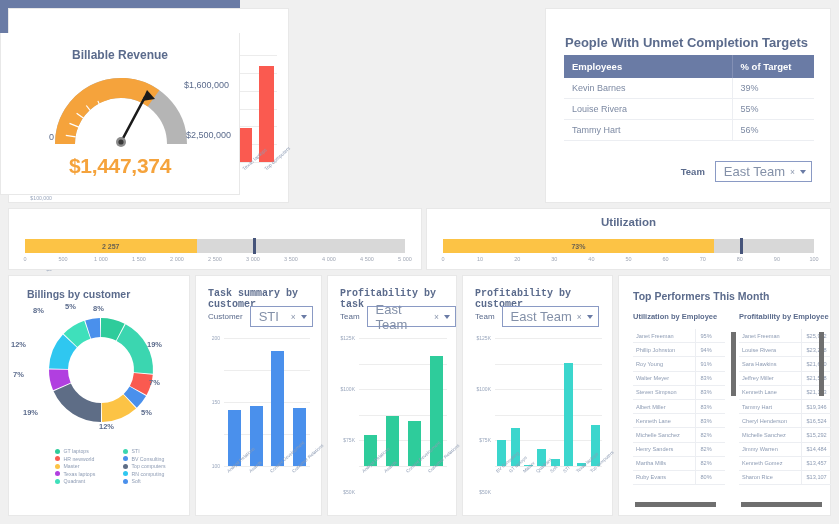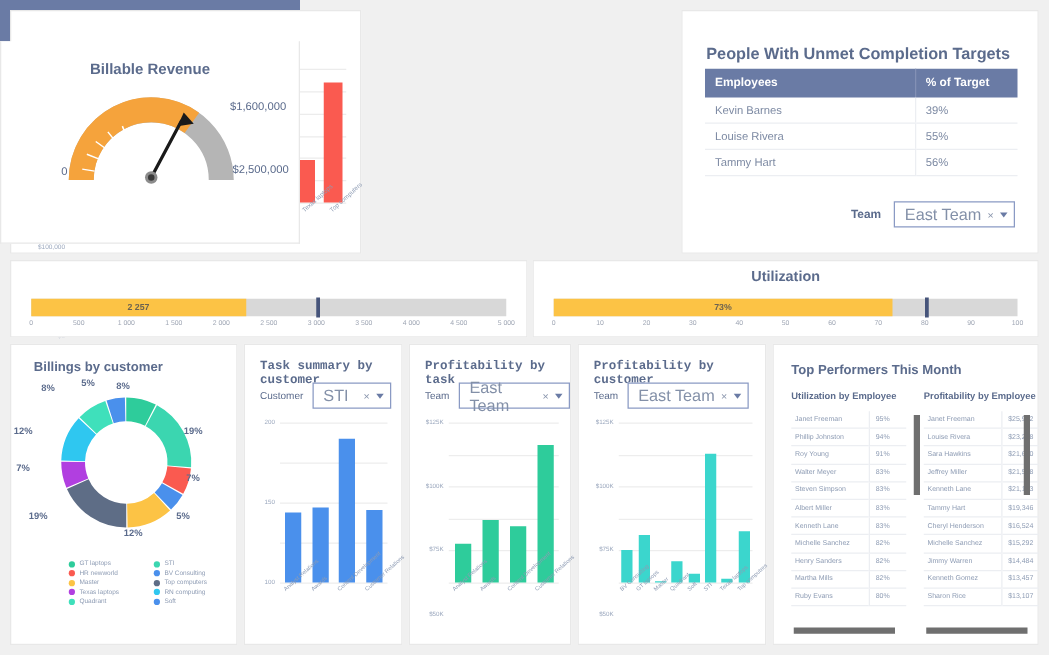--- a/index.html
+++ b/index.html
@@ -219,20 +219,21 @@
         </g>
         <line x1="120" y1="76" x2="144" y2="31" stroke="#1a1a1a" stroke-width="2.6" stroke-linecap="round"></line>
         <polygon points="146,24 154,33 141,35" fill="#1a1a1a"></polygon>
         <circle cx="120" cy="76" r="5" fill="#8c8c8c"></circle>
         <circle cx="120" cy="76" r="2.6" fill="#3a3a3a"></circle>
       </svg>
       <div class="gauge-min">0</div>
       <div class="gauge-max">$2,500,000</div>
       <div class="gauge-target">$1,600,000</div>
     </div>
+    <div class="gauge-value">$1,447,374</div>
   </div>
 </div>
 
 <div class="card" id="unmet-card">
   <div class="card-title">People With Unmet Completion Targets</div>
   <table class="ut-table">
     <thead>
       <tr>
         <th>Employees</th>
         <th class="pct">% of Target</th>

